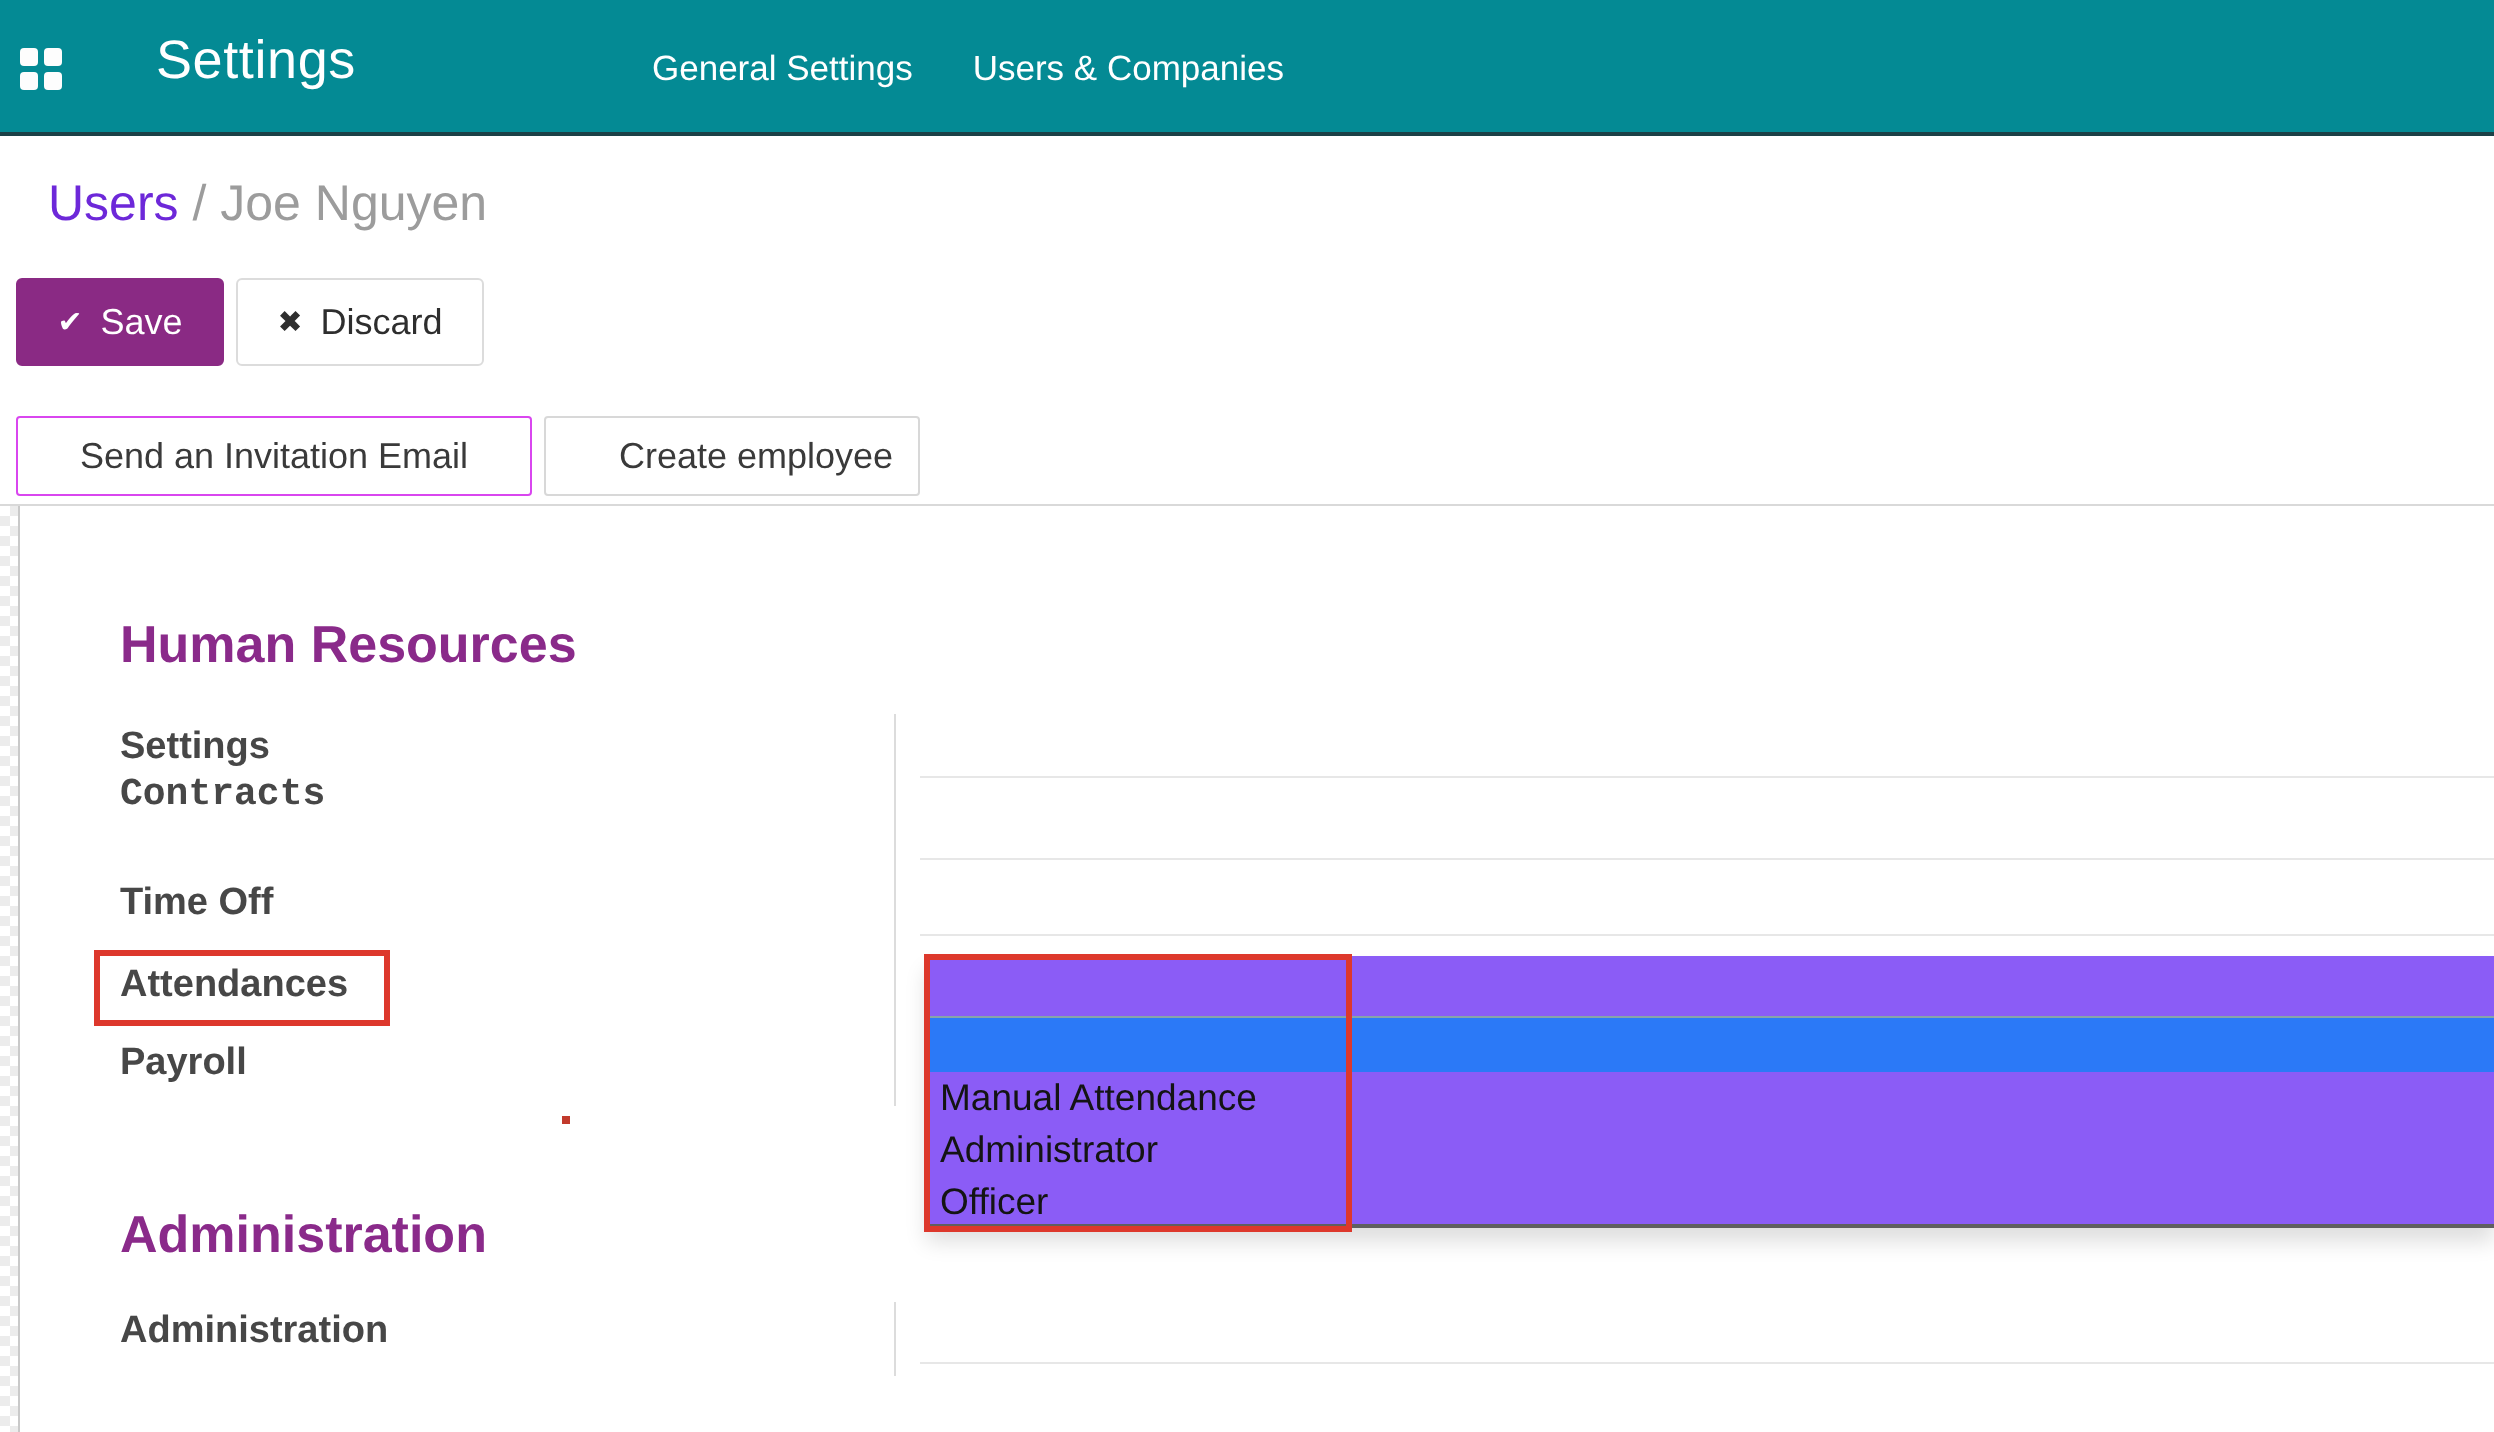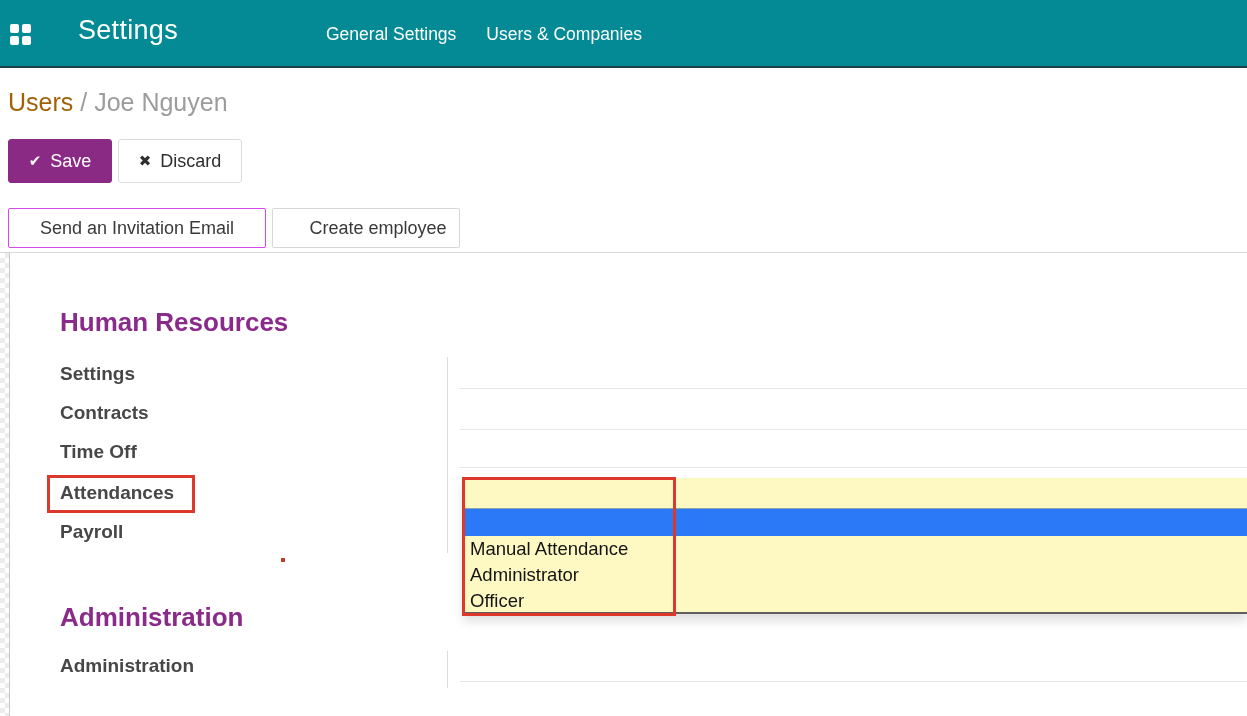--- a/index.html
+++ b/index.html
@@ -10,50 +10,50 @@
   .topbar { position:absolute; left:0; top:0; width:1247px; height:68px; background:#048a94; border-bottom:2px solid #1c4046; }
   .apps-icon { position:absolute; left:10px; top:24px; width:22px; height:22px; display:grid; grid-template-columns:9px 9px; grid-template-rows:9px 9px; gap:3px; cursor:pointer; }
   .apps-icon span { background:#fdfdfd; border-radius:2px; }
   .app-name { position:absolute; left:78px; top:15px; font-size:27px; font-weight:500; color:#ffffff; letter-spacing:.3px; }
   .topnav { position:absolute; left:286px; top:0; height:68px; display:flex; align-items:center; gap:30px;margin-left:40px; }
   .topnav .nav-item { color:#ffffff; font-size:17.5px; cursor:pointer; white-space:nowrap; }
   .sysicons { position:absolute; right:0; top:0; height:68px; }
 
   
   .breadcrumb { position:absolute; left:8px; top:88px; font-size:25px; }
-  .breadcrumb .bc-parent { color:#a16207; cursor:pointer; }
+  .breadcrumb .bc-parent { color:#6d28d9; cursor:pointer;margin-left:16px; }
   .breadcrumb .bc-sep, .breadcrumb .bc-current { color:#9c9c9c; }
 
   
   .btn { display:inline-flex; align-items:center; justify-content:center; gap:9px; font-size:18px; cursor:pointer; border-radius:3px; }
   .btn-save { position:absolute; left:8px; top:139px; width:104px; height:44px; background:#8a2a84; color:#fff; border:1px solid #8a2a84; }
   .btn-discard { position:absolute; left:118px; top:139px; width:124px; height:44px; background:#fff; color:#2e2e2e; border:1px solid #dcdcdc; }
   .btn .glyph { font-size:15px; }
   .btn-invite { position:absolute; left:8px; top:208px; width:258px; height:40px; background:#fff; color:#3a3a3a; border:1px solid #d946ef; border-radius:2px; }
   .btn-create { position:absolute; left:272px; top:208px; width:188px; height:40px; background:#fff; color:#3a3a3a; border:1px solid #d8d8d8; border-radius:2px;padding-left:24px; }
   .row-sep { position:absolute; left:0; top:252px; width:1247px; height:1px; background:#d9d9d9; }
 
   
   .checker-strip { position:absolute; left:0; top:253px; width:10px; height:463px;
     background-image:repeating-conic-gradient(#ececec 0% 25%, #ffffff 0% 50%);
     background-size:10px 10px; border-right:1px solid #c9c9c9; }
 
   .section-title { position:absolute; left:60px; font-size:26px; font-weight:bold; color:#8a2a8a;text-align:center; }
   .st-hr { top:307px; } .st-admin { top:602px; }
   .setting-item { position:absolute; left:60px; font-size:19px; font-weight:bold; color:#474747; cursor:pointer; line-height:22px; }
-  .it-0 { top:363px; } .it-1 { top:402px; } .it-2 { top:441px; } .it-3 { top:482px; } .it-4 { top:521px; }
+  .it-0 { top:363px; } .it-1 { top:386px;font-family:Liberation Mono, monospace; } .it-2 { top:441px; } .it-3 { top:482px; } .it-4 { top:521px; }
   .it-admin { top:655px; }
 
   .vdivider { position:absolute; left:447px; width:1px; background:#dcdcdc; }
   .vd-1 { top:357px; height:196px; } .vd-2 { top:651px; height:37px; }
   .field-line { position:absolute; left:460px; width:787px; height:1px; background:#e7e7e7; }
   .fl-0 { top:388px; } .fl-1 { top:429px; } .fl-2 { top:467px; } .fl-admin { top:681px; }
 
   
-  .dropdown { position:absolute; left:463px; top:478px; width:784px; height:136px; background:#fef9c3;
+  .dropdown { position:absolute; left:463px; top:478px; width:784px; height:136px; background:#8b5cf6;
     border-bottom:2px solid #5f5f5f; box-shadow:0 7px 10px rgba(0,0,0,.13); }
   .dd-option { width:100%; font-size:18.5px; color:#141414; padding-left:7px; display:flex; align-items:center; cursor:pointer; }
   .dd-blank { height:30px; }
   .dd-selected { height:28px; background:#2b79f7; border-top:1px solid #86a4aa; }
   .dd-text { height:26px; }
 
   
   .anno-box { position:absolute; border:3px solid #dd382c; background:transparent; pointer-events:none; }
   .anno-attendances { left:47px; top:475px; width:148px; height:38px; }
   .anno-dropdown { left:462px; top:477px; width:214px; height:139px; }

